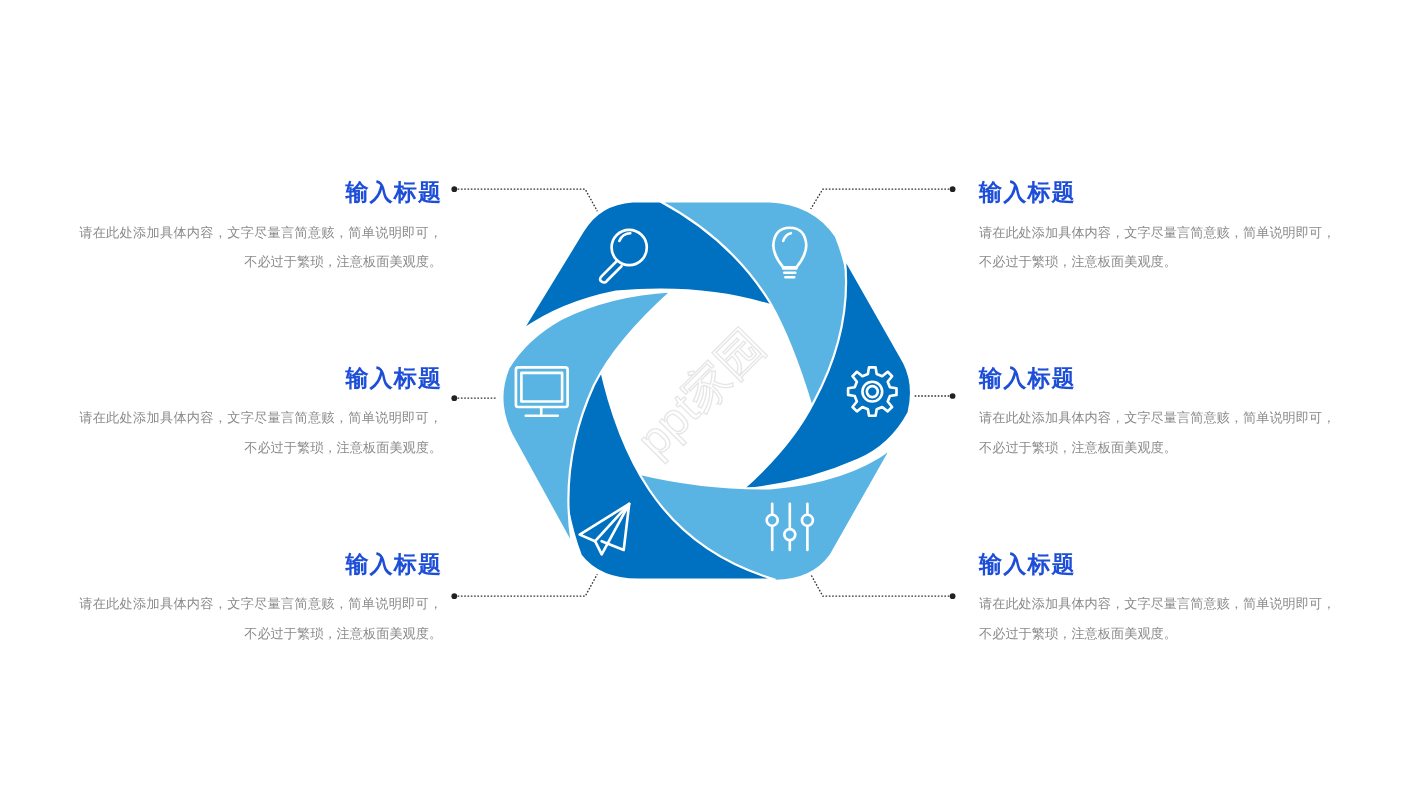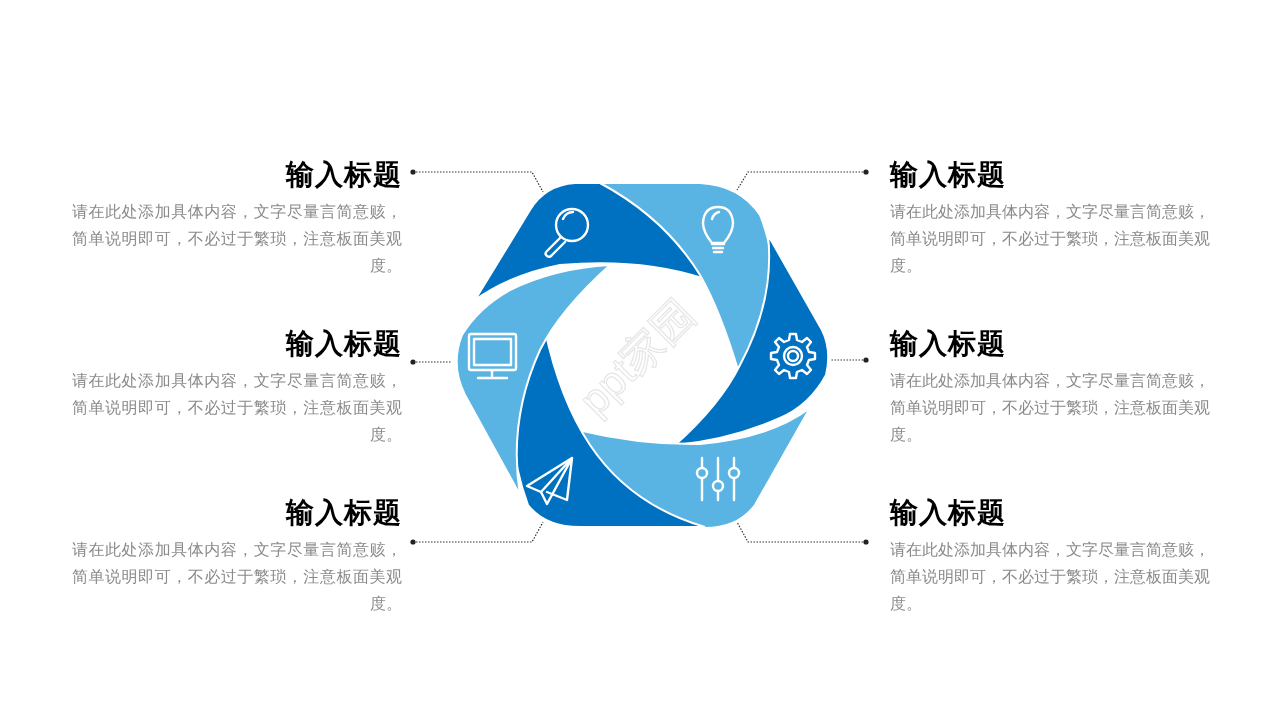--- a/index.html
+++ b/index.html
@@ -1,19 +1,19 @@
 <!DOCTYPE html>
 <html><head>
 <meta charset="utf-8">
 <style>
   html,body{margin:0;padding:0;}
   body{width:1280px;height:720px;background:#ffffff;position:relative;overflow:hidden;font-family:"DejaVu Sans","Liberation Sans",sans-serif;}
   .item{position:absolute;width:330px;}
-  .item .title{font-size:28px;font-weight:bold;color:#000000;line-height:30px;letter-spacing:1px;}
-  .item .desc{font-size:16px;color:#8a8a8a;line-height:27px;margin-top:8px;}
+  .item .title{font-size:21px;font-weight:bold;color:#1d4ed8;line-height:30px;letter-spacing:1px;}
+  .item .desc{font-size:12px;color:#8a8a8a;line-height:27px;margin-top:8px;}
   .left .title{text-align:right;}
   .left .desc{text-align:justify;text-align-last:right;}
   .right .title{text-align:left;}
   .right .desc{text-align:left;}
   #diagram{position:absolute;left:0;top:0;}
 </style>
 </head>
 <body>
 
 <svg id="diagram" width="1280" height="720" viewBox="0 0 1280 720">

